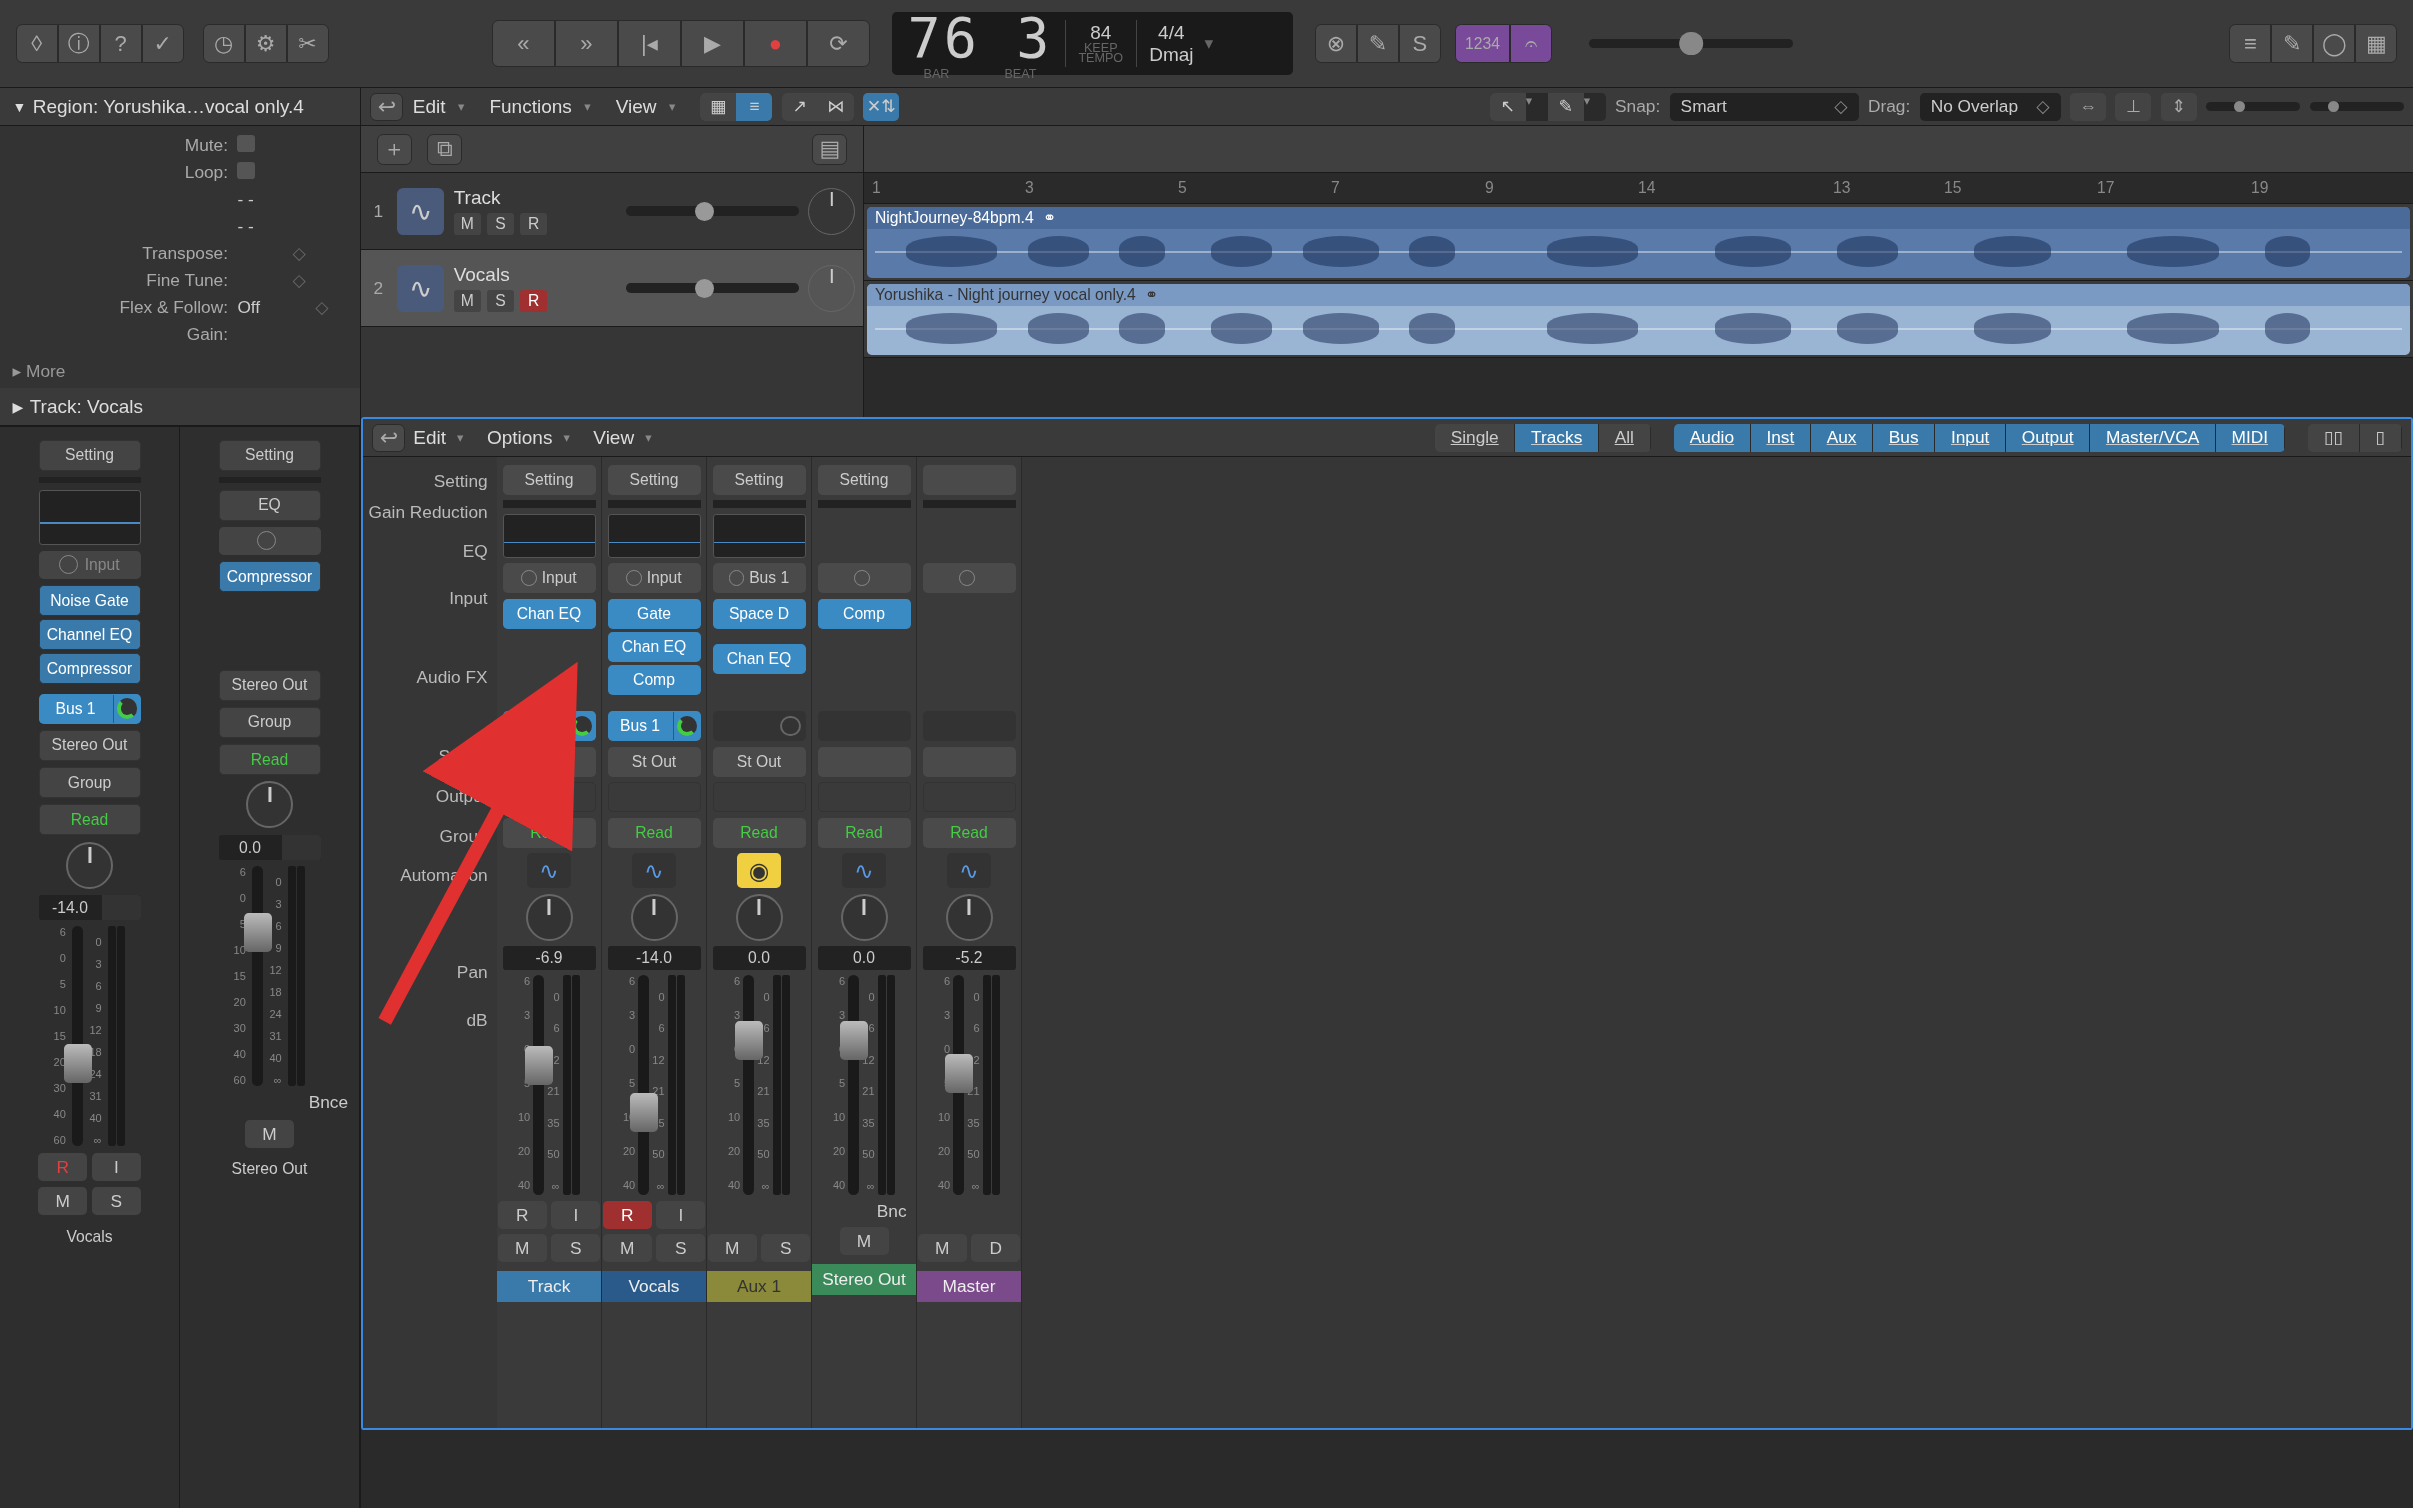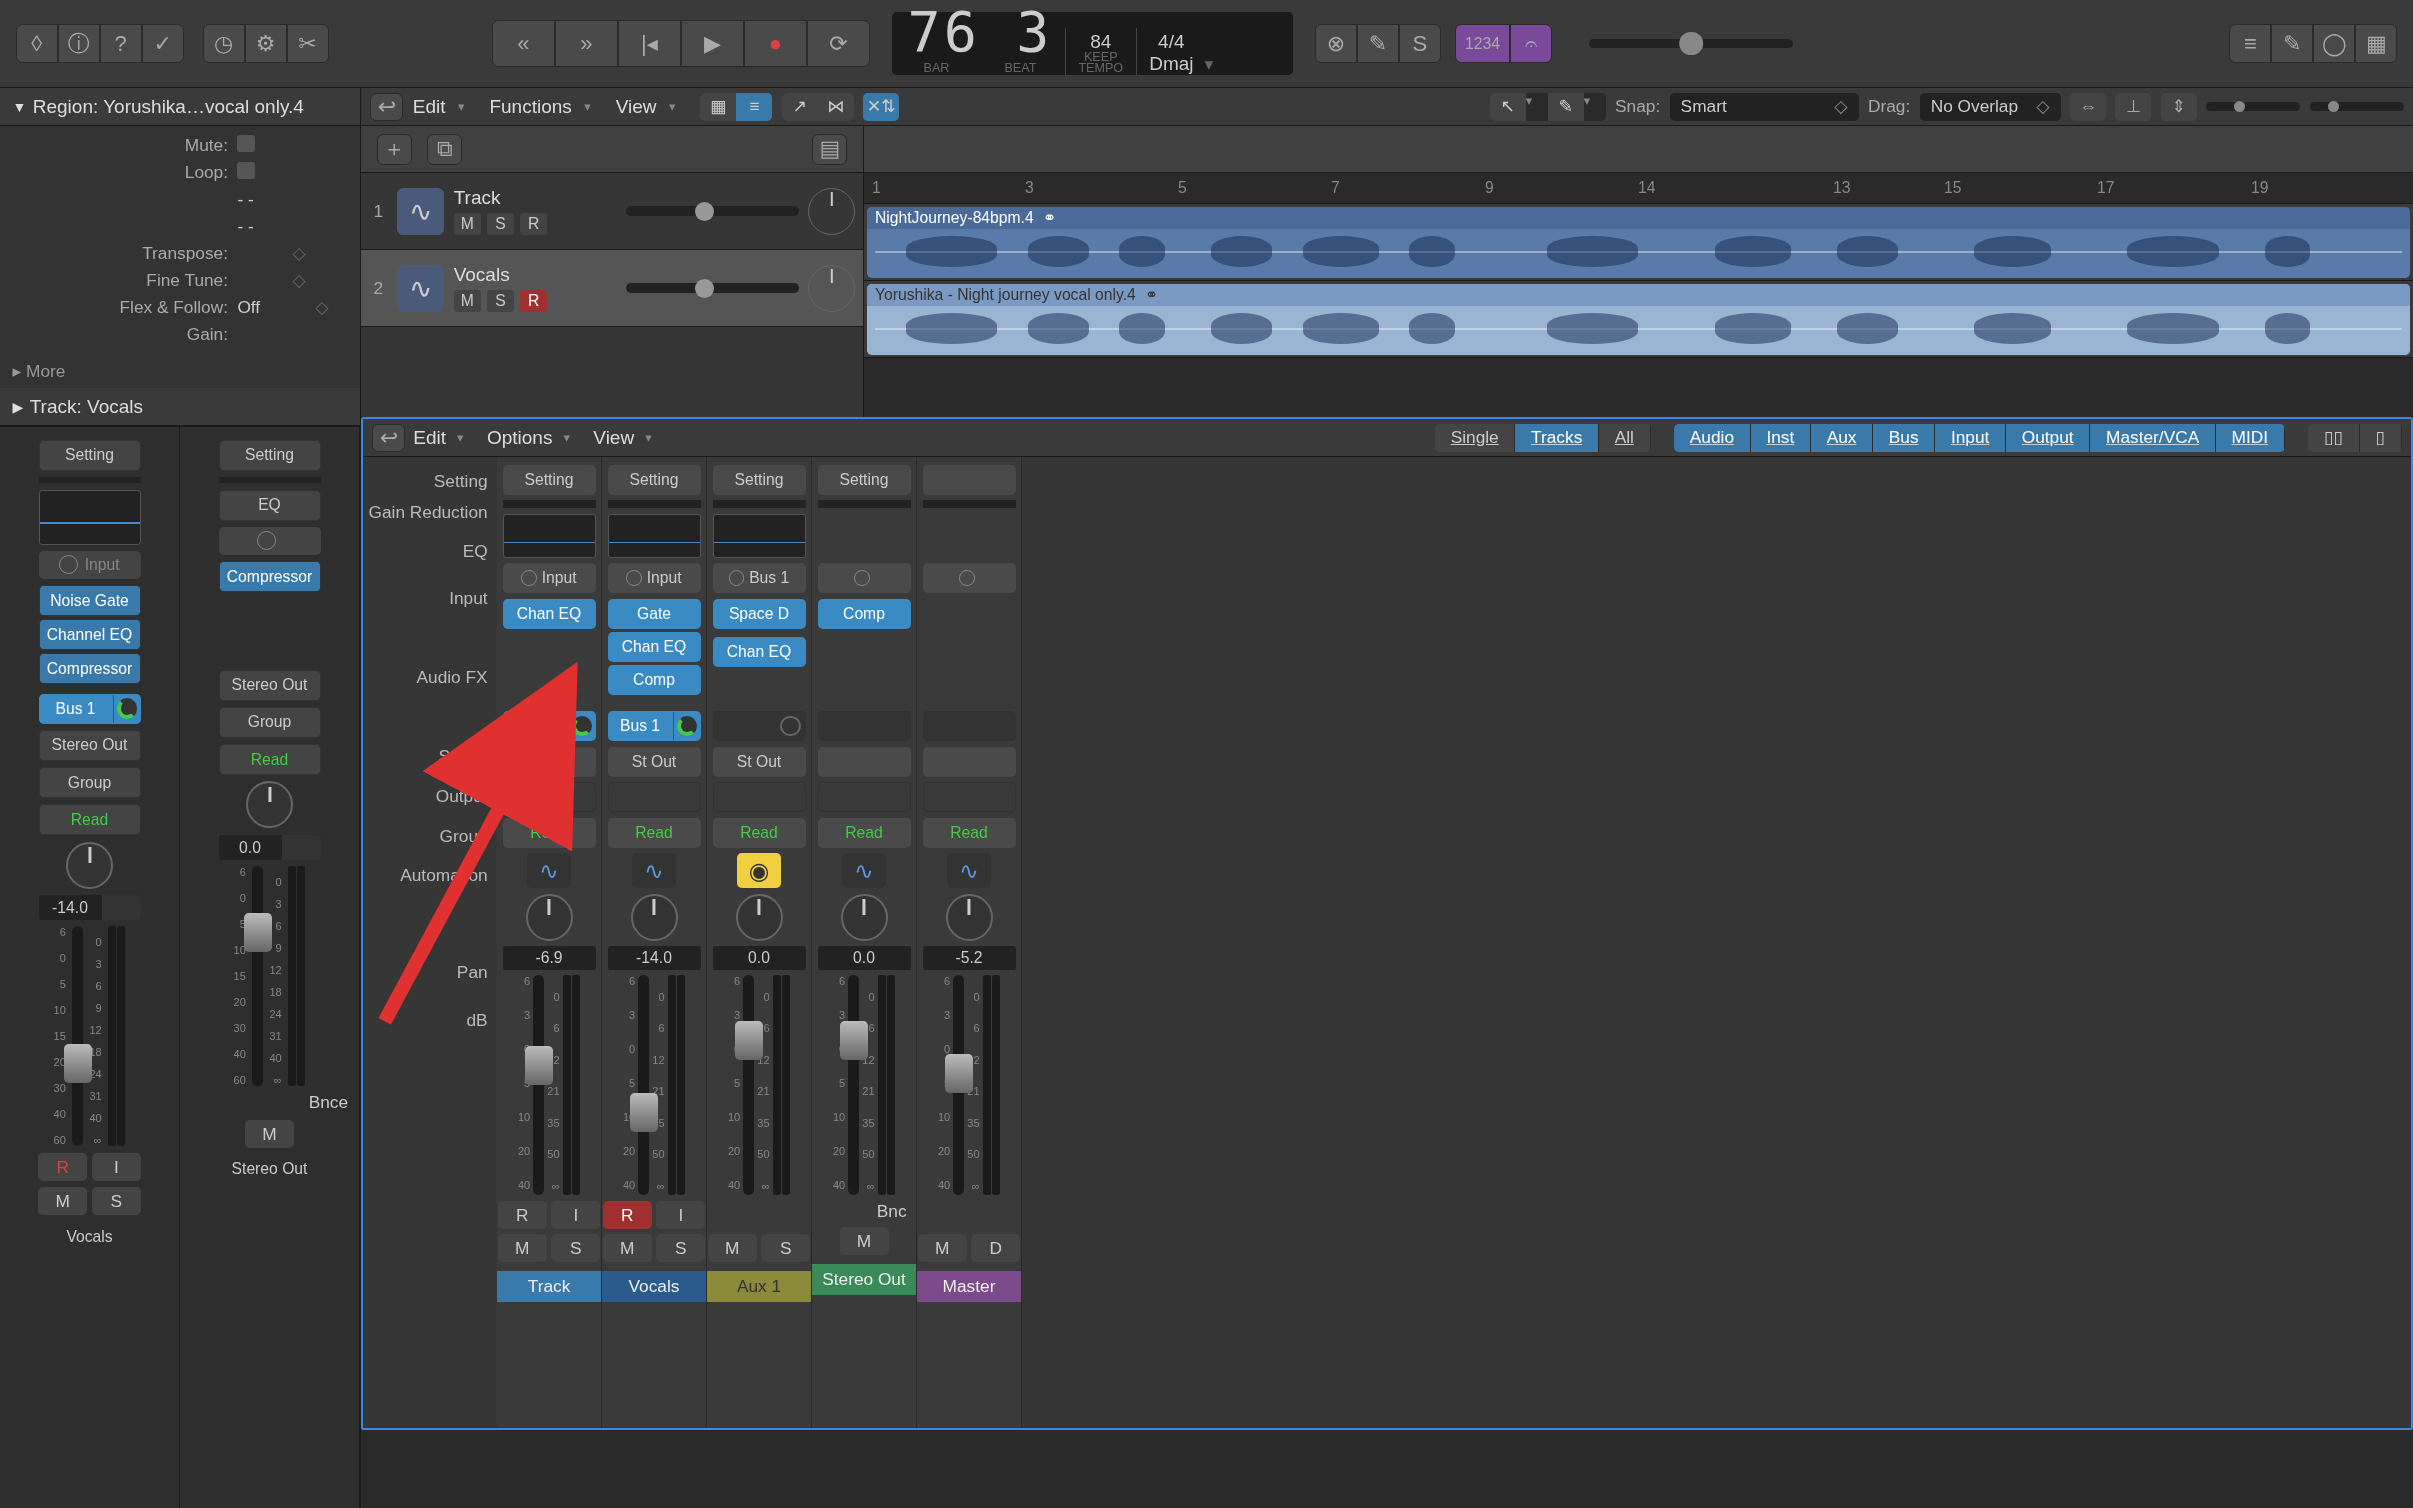--- a/index.html
+++ b/index.html
@@ -8,21 +8,21 @@
 
 .top-toolbar { height:88px; background:#3a3a3a; display:flex; align-items:center; padding:0 15.7px; gap:6.3px; border-bottom:0.8px solid #1a1a1a; }
 .tool-btn { background:#4a4a4a; border:0.8px solid #2a2a2a; width:42px; height:39px; border-radius:6.3px; display:flex; align-items:center; justify-content:center; color:#aaa; font-size:22px; }
 .tool-group { display:flex; gap:0; }
 .tool-group .tool-btn { border-radius:0; }
 .tool-group .tool-btn:first-child { border-radius:6.3px 0 0 6.3px; }
 .tool-group .tool-btn:last-child { border-radius:0 6.3px 6.3px 0; }
 .transport { margin-left:157px; display:flex; gap:0; }
 .transport .tool-btn { width:63px; height:47px; }
 .record-btn { color:#e04040; }
-.lcd { background:#1a1a1a; height:63px; width:401px; border-radius:4.7px; display:flex; align-items:flex-end; padding:0 15.7px; margin-left:15.7px; position:relative; }
+.lcd { background:#1a1a1a; height:63px; width:401px; border-radius:4.7px; display:flex; align-items:center; padding:0 15.7px; margin-left:15.7px; position:relative; }
 .lcd-big { font-family:monospace; font-size:55px; color:#ccc; letter-spacing:3.1px; }
 .lcd-sub { font-size:12.6px; color:#666; text-align:center; margin-top:-3.1px; }
 .lcd-col { display:flex; flex-direction:column; align-items:center; }
 .lcd-sep { width:0.8px; height:47px; background:#444; margin:0 12.6px; }
 .lcd-small { font-size:19px; color:#ccc; }
 .purple-btn { background:#7a4a9a; }
 .slider-horiz { width:204px; height:9.4px; background:#222; border-radius:4.7px; position:relative; margin:0 31px; }
 .slider-thumb { width:23.6px; height:23.6px; background:#888; border-radius:50%; position:absolute; top:-7px; left:50%; transform:translateX(-50%); }
 
 
@@ -724,21 +724,21 @@
                 <div class="ms-btn">M</div>
                 <div class="ms-btn">S</div>
               </div>
               <div class="strip-name sn-dblue">Vocals</div>
             </div>
             <div class="mix-strip">
               <div class="strip-btn">Setting</div>
               <div style="width:93px;height:7.9px;background:#222;"></div>
               <div class="eq-mini"></div>
               <div class="strip-btn"><span style="width:15.7px;height:15.7px;border:1.6px solid #888;border-radius:50%;margin-right:4.7px;"></span>Bus 1</div>
-              <div style="height:107px;display:flex;flex-direction:column;gap:8px;">
+              <div style="height:107px;display:flex;flex-direction:column;gap:15px;">
                 <div class="strip-btn blue">Space D</div>
                 <div class="strip-btn blue">Chan EQ</div>
               </div>
               <div style="height:30px;width:93px;background:#333;border-radius:4.7px;position:relative;">
                 <div style="position:absolute;right:4.7px;top:4.7px;width:20.4px;height:20.4px;border:2.4px solid #666;border-radius:50%;"></div>
               </div>
               <div class="strip-btn">St Out</div>
               <div class="strip-btn empty"></div>
               <div class="strip-btn" style="color:#4c4;">Read</div>
               <div class="wav-icon yellow">◉</div>

